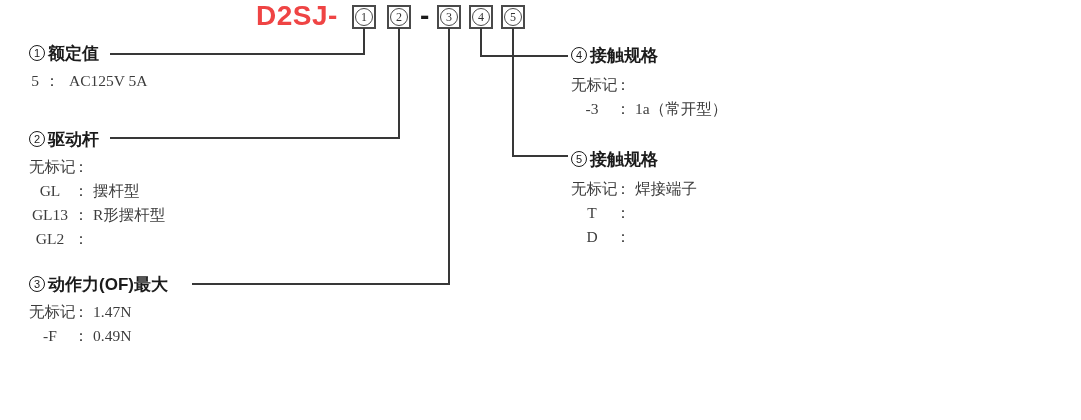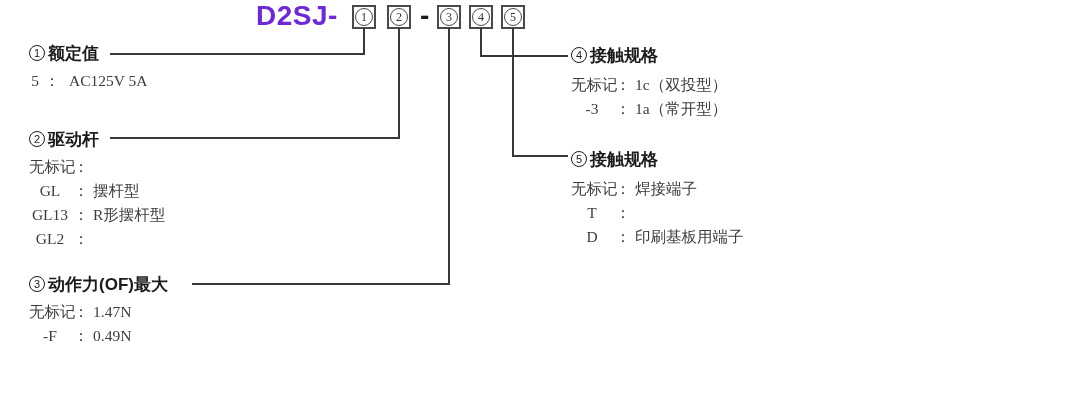--- a/index.html
+++ b/index.html
@@ -15,21 +15,21 @@
 
     
     .model-prefix {
       position: absolute;
       left: 256px; top: 0;
       font-family: "Liberation Sans", "DejaVu Sans", sans-serif;
       font-weight: 700;
       font-size: 28px;
       line-height: 32px;
       letter-spacing: 0.5px;
-      color: #6d28d9;
+      color: #ef4444;
     }
     .model-sep {
       position: absolute;
       left: 420px; top: 0;
       font-family: "Liberation Sans", "DejaVu Sans", sans-serif;
       font-weight: 700;
       font-size: 28px;
       line-height: 32px;
       color: #1b1b1b;
     }
@@ -213,21 +213,20 @@
     <h3 class="hd">
       <span class="circ">
           <i style="font-style:normal">4</i>
         </span>
       <span>接触规格</span>
     </h3>
     <div class="rows rows-late">
       <div class="row">
         <span class="k">无标记</span>
         <span class="c">：</span>
-        <span class="v">1c（双投型）</span>
       </div>
       <div class="row">
         <span class="k">-3</span>
         <span class="c">：</span>
         <span class="v">1a（常开型）</span>
       </div>
     </div>
   </section>
 
   <section class="sec sec-5" style="left:571px; top:149px;">
@@ -243,18 +242,17 @@
         <span class="c">：</span>
         <span class="v">焊接端子</span>
       </div>
       <div class="row">
         <span class="k">T</span>
         <span class="c">：</span>
       </div>
       <div class="row">
         <span class="k">D</span>
         <span class="c">：</span>
-        <span class="v">印刷基板用端子</span>
       </div>
     </div>
   </section>
 
 </div>
 
 </body></html>

